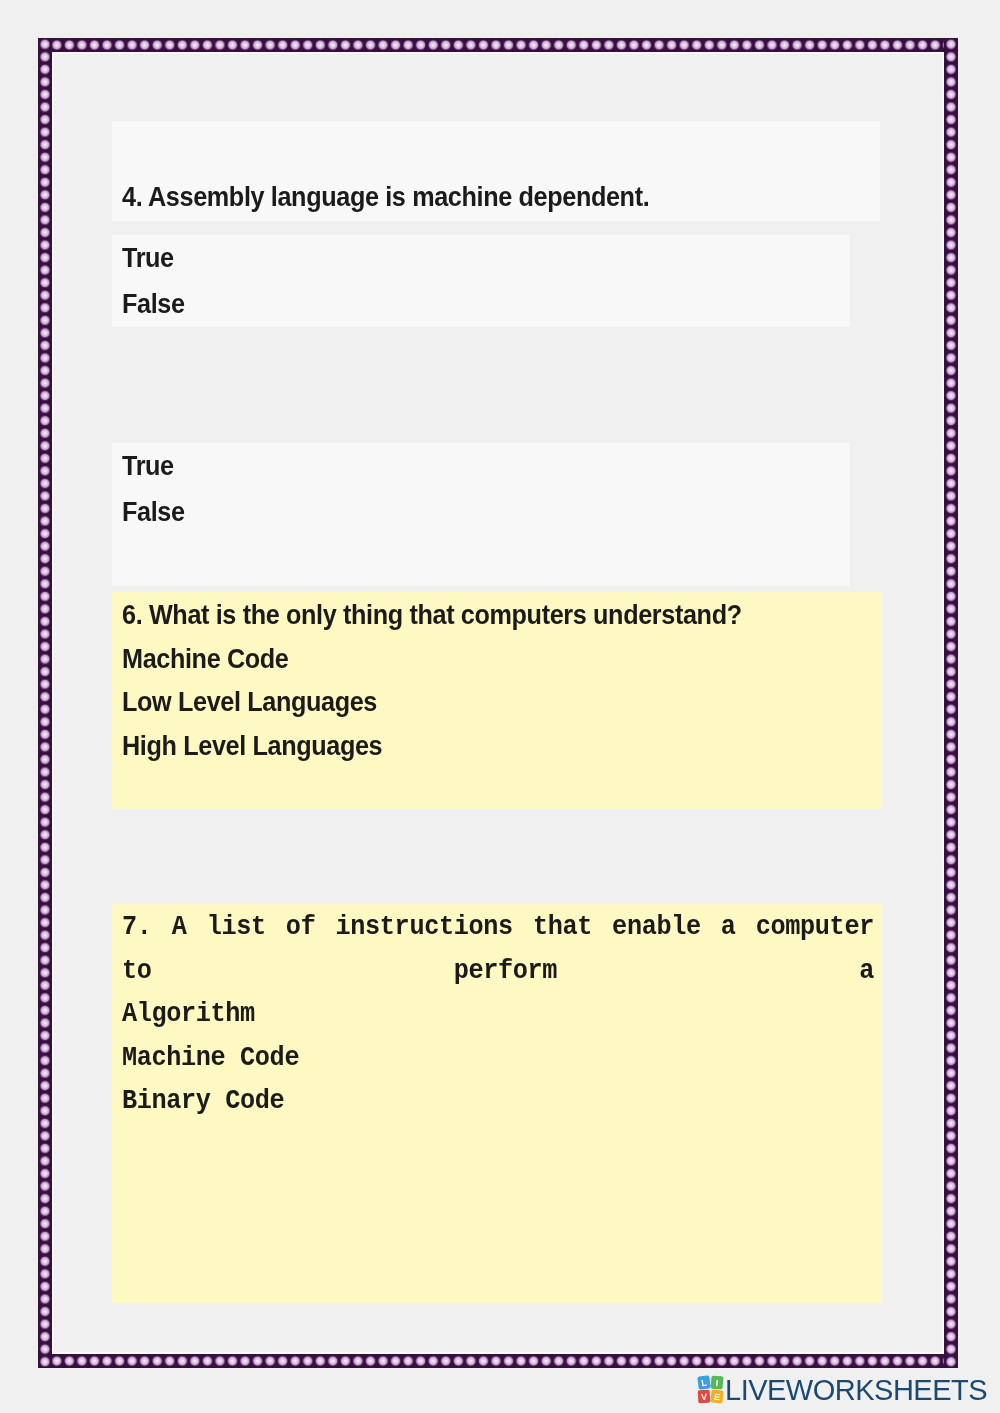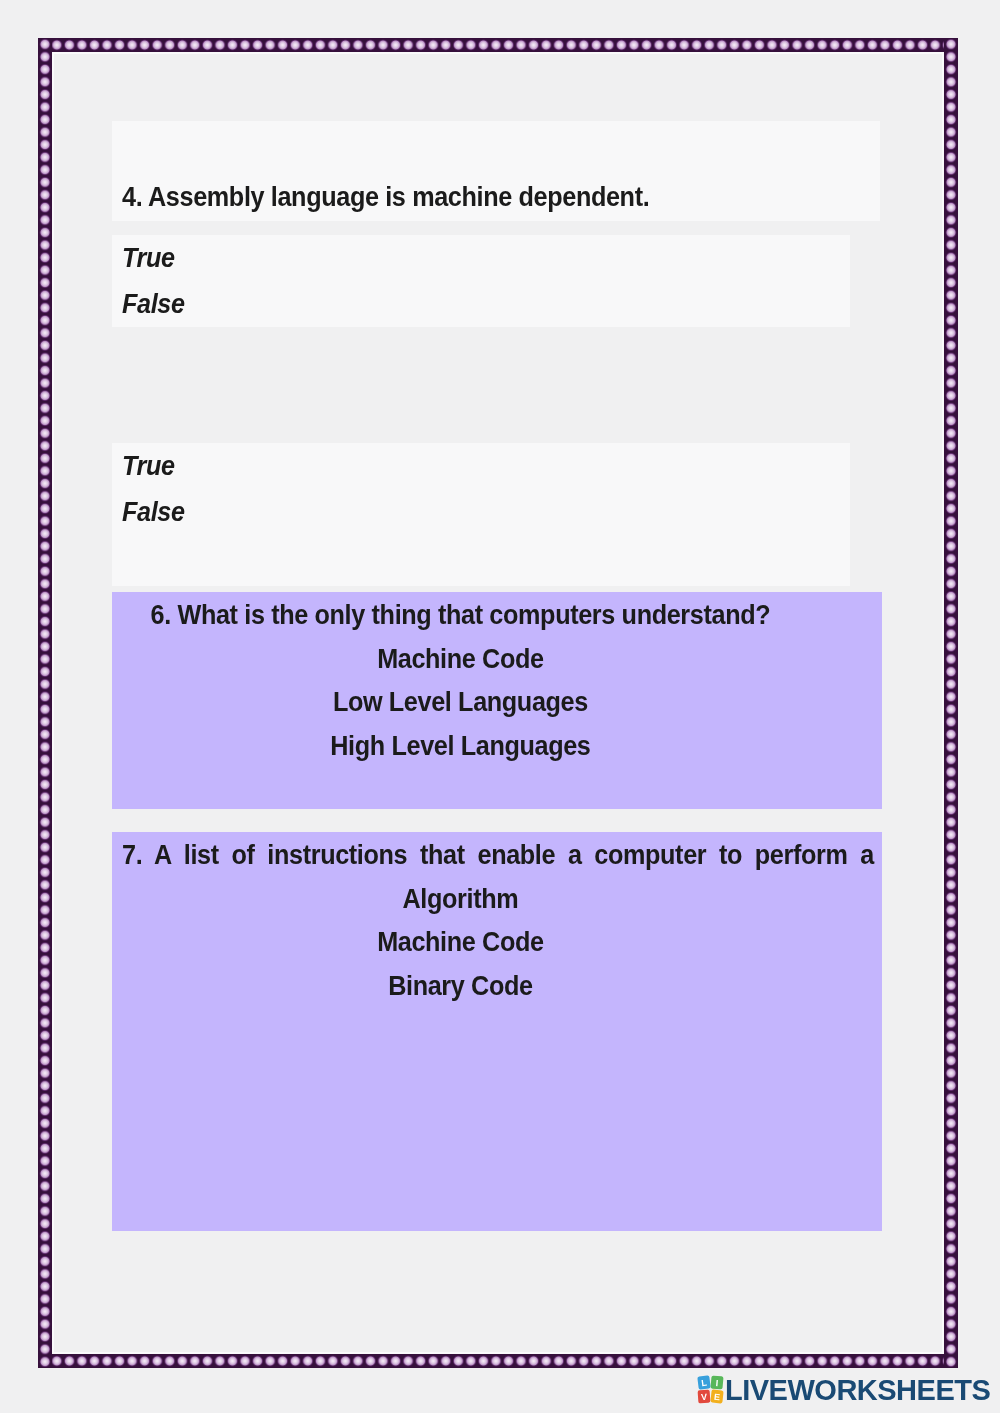--- a/index.html
+++ b/index.html
@@ -39,29 +39,28 @@
   .strip.right { right: 0; }
   .frame-inner {
     position: absolute; left: 14px; top: 14px; right: 14px; bottom: 14px;
     border: 2px solid rgba(252,252,253,0.85);
     pointer-events: none;
   }
 
   
   .box { position: absolute; box-sizing: border-box; }
   .soft-box { background: #f8f8f9; }
-  .white-box { background: #c4b5fd; }
+  .white-box { background: #fef9c3; }
 
   .qtext {
     font-weight: 700;
     font-size: 28px;
     line-height: 43.5px;
     color: #1b1b1b;
     letter-spacing: -0.4px;
-    text-align: center;
   }
   .ctext {
     display: block;
     transform: scaleX(0.9);
     transform-origin: 0 50%;
     white-space: nowrap;
   }
   .jline {
     width: 111.1%;
     transform: scaleX(0.9);
@@ -74,32 +73,31 @@
     display: flex;
     align-items: flex-end;
     padding: 0 0 3px 10px;
   }
   .a-box { padding: 0 0 0 10px; }
   .answer-row {
     height: 46px;
     display: flex;
     align-items: center;
     cursor: pointer;
-    font-style: italic;
   }
   .mc-box { padding: 1px 8px 0 10px; }
   .mc-option { cursor: pointer; }
 
   
   #q4-box  { left: 112px; top: 121px;  width: 768px; height: 100px; }
   #q4-ans  { left: 112px; top: 235px;  width: 738px; height: 92px;  }
   #q5-box  { left: 112px; top: 339px;  width: 768px; height: 95px;  }
   #q5-ans  { left: 112px; top: 443px;  width: 738px; height: 143px; }
   #q6-box  { left: 112px; top: 592px;  width: 770px; height: 217px; }
-  #q7-box  { left: 112px; top: 832px;  width: 770px; height: 399px; }
+  #q7-box  { left: 112px; top: 904px;  width: 770px; height: 399px; font-family: Liberation Mono, monospace; }
 
   
   .footer {
     position: absolute;
     left: 698px; top: 1375px;
     display: flex;
     align-items: center;
   }
   .logo-grid {
     width: 25px; height: 28px;
@@ -114,21 +112,21 @@
     font-weight: 700;
     font-size: 9px;
     border-radius: 2px;
   }
   .sq-l { background: #38a0dc; transform: rotate(-7deg); }
   .sq-i { background: #58b75a; transform: rotate(5deg); }
   .sq-v { background: #e2493d; transform: rotate(-4deg); }
   .sq-e { background: #f2b01e; transform: rotate(6deg); }
   .brand {
     margin-left: 2px;
-    font-weight: 700;
+    font-weight: 400;
     font-size: 29px;
     line-height: 30px;
     letter-spacing: -0.5px;
     color: #1a4a74;
     white-space: nowrap;
   }
 </style>
 </head>
 <body>
 

